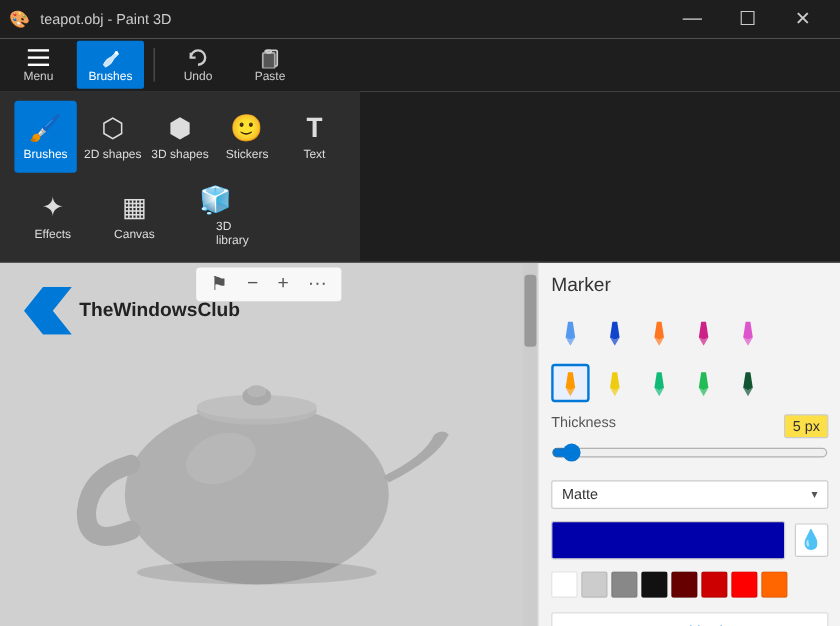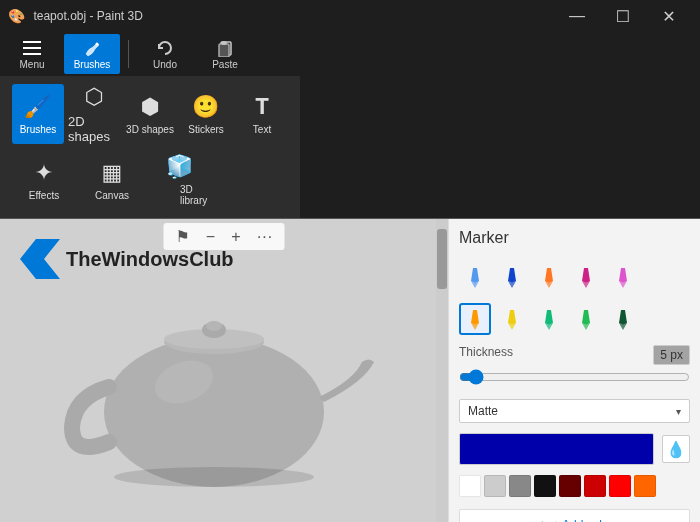--- a/index.html
+++ b/index.html
@@ -120,21 +120,21 @@
       cursor: pointer; font-size: 18px;
     }
     .brush-icon-btn.active { border: 2px solid #0078d7; background: #e8f0fe; }
 
     
     .thickness-row {
       display: flex; align-items: flex-start; justify-content: space-between;
     }
     .thickness-label { font-size: 12px; color: #555; }
     .thickness-value {
-      font-size: 12px; background: #a3a3a3; border: 1px solid #ccc;
+      font-size: 12px; background: #fde047; border: 1px solid #ccc;
       padding: 2px 6px; border-radius: 2px; color: #333;
     }
     .thickness-slider {
       width: 100%; accent-color: #0078d7;
     }
 
     
     .dropdown-row {
       display: flex; align-items: center; justify-content: space-between;
       background: white; border: 1px solid #ccc; border-radius: 2px;
@@ -231,21 +231,21 @@
 
   <div class="ribbon">
     <div class="ribbon-panel" id="ribbon-panel">
     <div style="display: flex; gap: 4px; width: 100%;">
           <div class="ribbon-item active">
             <span class="ribbon-icon">🖌️</span>
             <span style="font-size:10px;">Brushes</span>
           </div>
           <div class="ribbon-item">
             <span class="ribbon-icon">⬡</span>
-            <span style="font-size:13px;">2D shapes</span>
+            <span style="font-size:10px;">2D shapes</span>
           </div>
           <div class="ribbon-item">
             <span class="ribbon-icon">⬢</span>
             <span style="font-size:10px;">3D shapes</span>
           </div>
           <div class="ribbon-item">
             <span class="ribbon-icon">🙂</span>
             <span style="font-size:10px;">Stickers</span>
           </div>
           <div class="ribbon-item">
@@ -275,21 +275,21 @@
     <div class="canvas-area">
       <div class="canvas-toolbar">
         <span class="canvas-toolbar-btn">⚑</span>
         <span class="canvas-toolbar-btn">−</span>
         <span class="canvas-toolbar-btn">+</span>
         <span class="canvas-toolbar-btn">···</span>
       </div>
 
       <div class="watermark">
         <div style="width:40px;height:40px;background:#0078d7;clip-path:polygon(40% 0%, 100% 0%, 60% 50%, 100% 100%, 40% 100%, 0% 50%);"></div>
-        <span style="font-size:20px;font-weight:600;color:#222;">TheWindowsClub</span>
+        <span style="font-size:16px;font-weight:600;color:#222;">TheWindowsClub</span>
       </div>
 
       <svg width="340" height="260" viewBox="0 0 340 260" style="position:absolute;bottom:20px;left:50%;transform:translateX(-50%);">
 
         <ellipse cx="160" cy="170" rx="110" ry="75" fill="#b0b0b0"></ellipse>
 
         <ellipse cx="160" cy="100" rx="50" ry="12" fill="#b8b8b8"></ellipse>
         <ellipse cx="160" cy="97" rx="50" ry="10" fill="#c0c0c0"></ellipse>
 
         <ellipse cx="160" cy="88" rx="12" ry="8" fill="#aaa"></ellipse>

